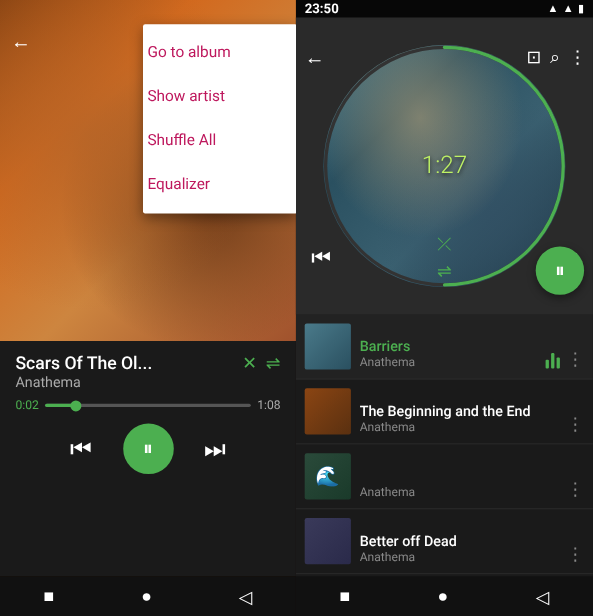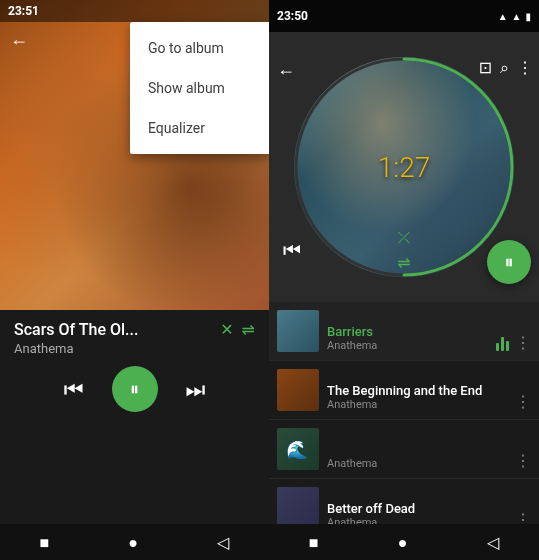--- a/index.html
+++ b/index.html
@@ -83,23 +83,23 @@
       left: 130px;
       background: #fff;
       border-radius: 2px;
       box-shadow: 0 4px 12px rgba(0,0,0,0.4);
       z-index: 20;
       min-width: 140px;
       padding: 6px 0;
     }
 
     .context-menu-item {
-      padding: 12px 18px;
+      padding: 12px 4px;
       font-size: 14px;
-      color: #404040;
+      color: #be185d;
       cursor: pointer;
       white-space: nowrap;
     }
 
     
     .player-bottom {
       flex: 1;
       background: #1a1a1a;
       display: flex;
       flex-direction: column;
@@ -215,21 +215,21 @@
     
     .right-panel {
       width: 270px;
       height: 560px;
       display: flex;
       flex-direction: column;
       background: #1a1a1a;
     }
 
     .right-status-bar {
-      height: 32px;
+      height: 16px;
       background: rgba(0,0,0,0.7);
       display: flex;
       align-items: center;
       padding: 0 8px;
       justify-content: space-between;
     }
 
     .right-status-bar .time {
       color: #fff;
       font-size: 12px;
@@ -284,22 +284,22 @@
       transform: translate(-50%, -50%);
       width: 230px;
       height: 230px;
     }
 
     .circle-time {
       position: absolute;
       top: 50%;
       left: 50%;
       transform: translate(-50%, -50%);
-      color: #eab308;
-      font-size: 28px;
+      color: #bef264;
+      font-size: 22px;
       font-weight: 300;
       text-align: center;
       text-shadow: 0 2px 4px rgba(0,0,0,0.8);
       z-index: 5;
     }
 
     .right-header-icons {
       position: absolute;
       top: 26px;
       right: 6px;
@@ -459,44 +459,50 @@
       display: flex;
       align-items: center;
       justify-content: space-around;
     }
   </style>
 </head>
 <body>
 
 <div class="left-panel">
 
-  <div class="left-status-bar">
-    <span class="time">23:51</span>
-  </div>
 
   <div class="album-art-left">
     <div class="back-btn">←</div>
 
     <div class="context-menu">
       <div class="context-menu-item">Go to album</div>
-      <div class="context-menu-item">Show album</div>
+      <div class="context-menu-item">Show artist</div>
+      <div class="context-menu-item">Shuffle All</div>
       <div class="context-menu-item">Equalizer</div>
     </div>
   </div>
 
   <div class="player-bottom">
     <div class="song-info-row">
       <span class="song-title">Scars Of The Ol...</span>
       <div class="controls-icons">
         <span class="shuffle-icon">✕</span>
         <span class="repeat-icon">⇌</span>
       </div>
     </div>
     <div class="song-artist-left">Anathema</div>
 
+    <div class="progress-row">
+      <span class="time-left">0:02</span>
+      <div class="progress-bar-container">
+        <div class="progress-bar-fill"></div>
+        <div class="progress-dot"></div>
+      </div>
+      <span class="time-right">1:08</span>
+    </div>
 
     <div class="playback-controls">
       <span class="ctrl-btn">⏮</span>
       <div class="play-pause-btn">⏸</div>
       <span class="ctrl-btn">⏭</span>
     </div>
   </div>
 
   <div class="nav-bar-left">
     <span class="nav-icon">■</span>

